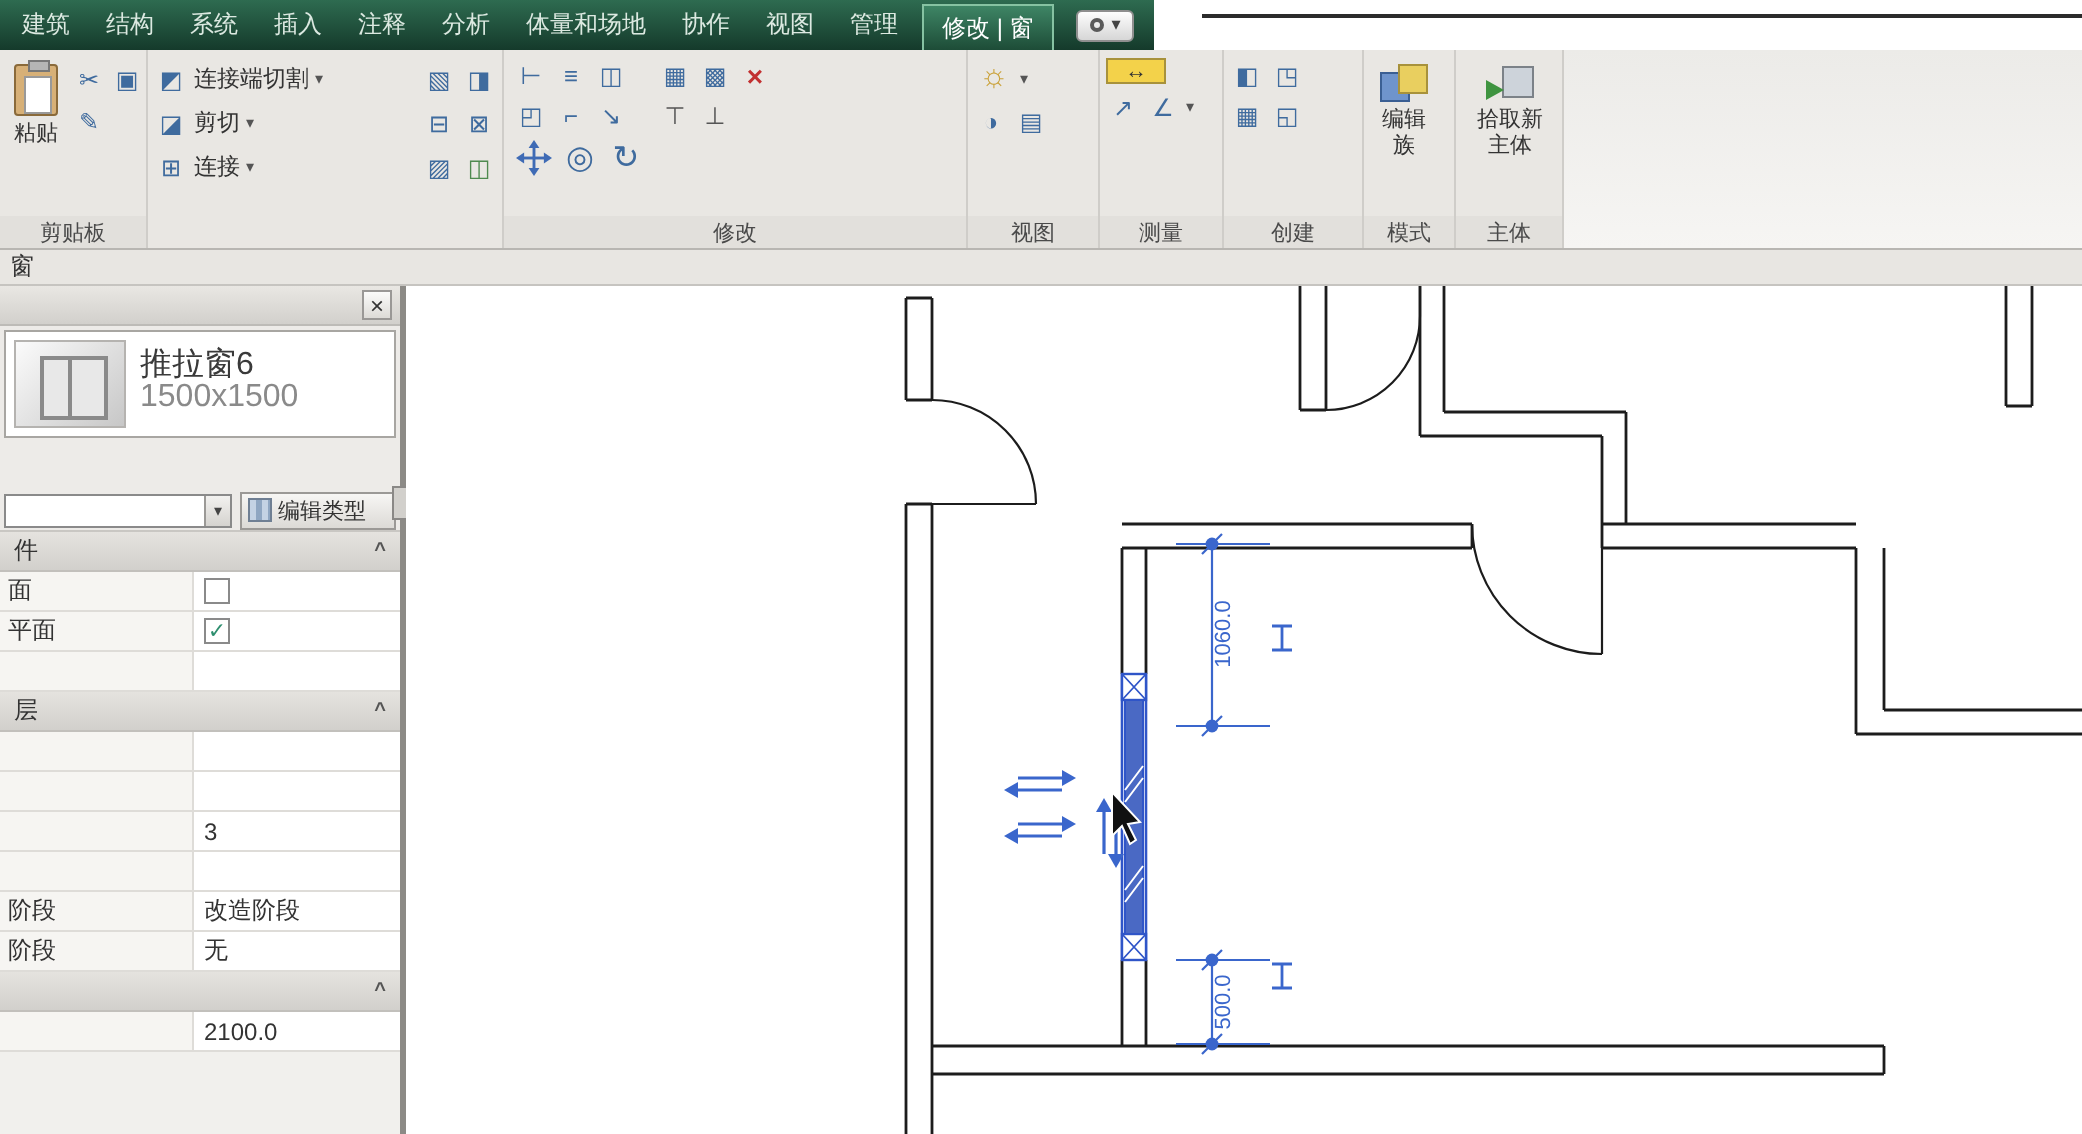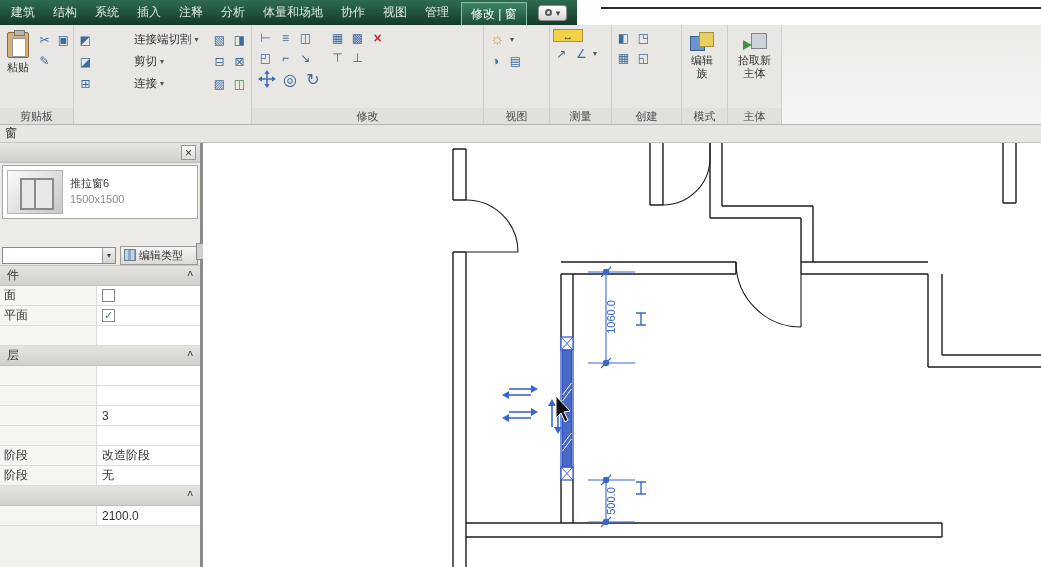--- a/index.html
+++ b/index.html
@@ -55,21 +55,21 @@
   .paste-icon::before { content:""; position:absolute; left:4px; top:5px; width:12px; height:17px;
     background:#fff; border:1px solid #999; }
   .paste-icon::after { content:""; position:absolute; left:6px; top:-3px; width:9px; height:4px;
     background:#b5b5b5; border:1px solid #777; }
 
   .clip-side { display:flex; flex-direction:column; gap:4px; padding-top:2px; }
   .clip-row { display:flex; gap:2px; }
 
   .geo-rows { display:flex; flex-direction:column; gap:1px; width:100%; }
   .georow { display:flex; align-items:center; gap:3px; height:21px; font-size:11.5px; color:#333; }
-  .georow .lbl { white-space:nowrap;margin-left:37px; }
+  .georow .lbl { white-space:nowrap; }
   .georow .spacer { flex:1; }
 
   .mod-wrap { display:flex; gap:6px; width:100%; padding:0 2px; }
   .mod-col { display:flex; flex-direction:column; gap:3px; }
   .mod-row { display:flex; gap:3px; align-items:center; }
 
   .meas-ruler { width:30px; height:13px; background:#f3d24a; border:1px solid #a8923b;
     display:flex; align-items:center; justify-content:center; font-size:11px; color:#333; }
 
   .ef-icon { width:24px; height:19px; position:relative; }
@@ -96,21 +96,21 @@
     border-bottom:1px solid #bdbbb7; }
   .pal-close { width:15px; height:15px; display:flex; align-items:center; justify-content:center;
     font-size:12px; color:#333; border:1px solid #9a9896; background:linear-gradient(#fbfbfa,#dddbd7); }
   .type-sel { margin:2px; height:54px; background:#fff; border:1px solid #a8a6a2;
     display:flex; gap:7px; padding:4px; }
   .preview { width:56px; height:44px; border:1px solid #b5b3b0;
     background:linear-gradient(135deg,#fbfbfb,#c7c7c7); position:relative; }
   .preview::before { content:""; position:absolute; left:12px; top:7px; width:30px; height:28px;
     border:2px solid #8a8a8a; background:#e8e8e8; }
   .preview::after { content:""; position:absolute; left:26px; top:7px; width:2px; height:30px; background:#8a8a8a; }
-  .type-text { font-size:11px; color:#3a3a3a; padding-top:5px; line-height:16px; }
+  .type-text { font-size:16px; color:#3a3a3a; padding-top:5px; line-height:16px; }
   .type-size { color:#8a8a8a; }
   .combo-row { margin-top:24px; display:flex; align-items:center; gap:4px; padding:0 2px; height:20px; }
   .combo { flex:1; height:17px; background:#fff; border:1px solid #8a8a8a;
     display:flex; align-items:center; justify-content:flex-end; }
   .combo-btn { width:13px; height:15px; background:linear-gradient(#f2f1ef,#d5d3cf);
     border-left:1px solid #9b9996; display:flex; align-items:center; justify-content:center;
     font-size:8px; color:#444; }
   .edit-type-btn { width:78px; height:19px; background:linear-gradient(#f7f6f4,#dcdad6);
     border:1px solid #9b9996; display:flex; align-items:center; gap:3px; font-size:11px;
     color:#333; padding:0 3px; white-space:nowrap; }
@@ -317,21 +317,21 @@
       <div class="panel-content" style="">
         <div class="bigbtn">
           <div class="ef-icon"></div>
           <span class="cap wrap2">编辑族</span>
         </div>
       </div>
       <div class="panel-label">模式</div>
     </div>
 
     <div class="panel p-host">
-      <div class="panel-content" style="justify-content:center;">
+      <div class="panel-content" style="justify-content:flex-start;">
         <div class="bigbtn">
           <div class="ph-icon"></div>
           <span class="cap wrap3">拾取新主体</span>
         </div>
       </div>
       <div class="panel-label">主体</div>
     </div>
 
     <div class="panel ribbon-rest"></div>
   </div>

